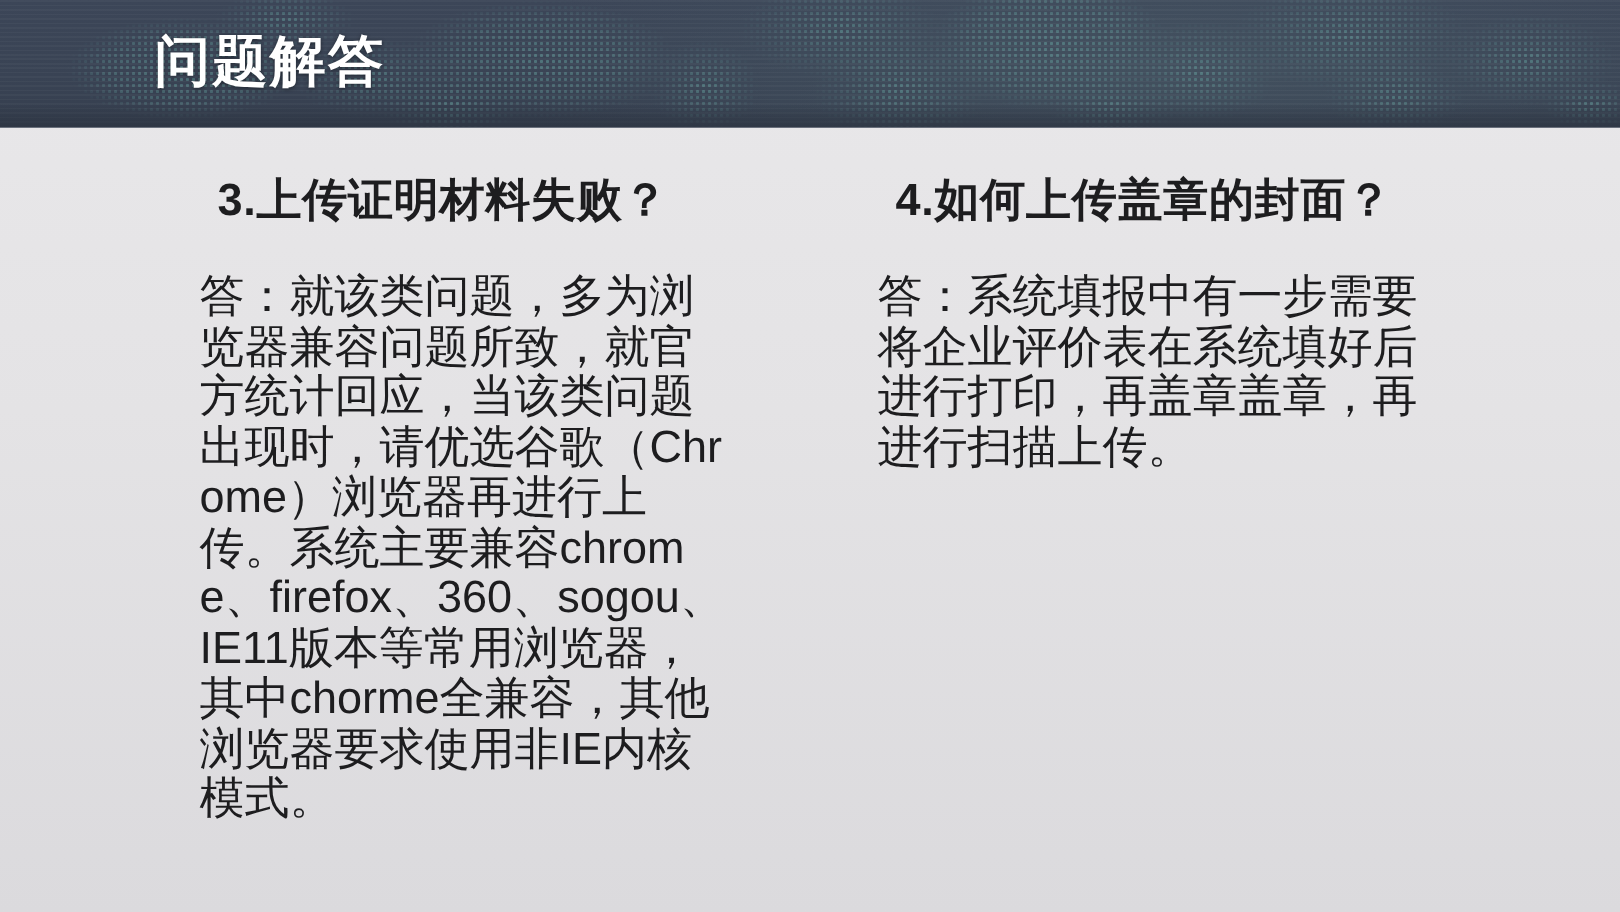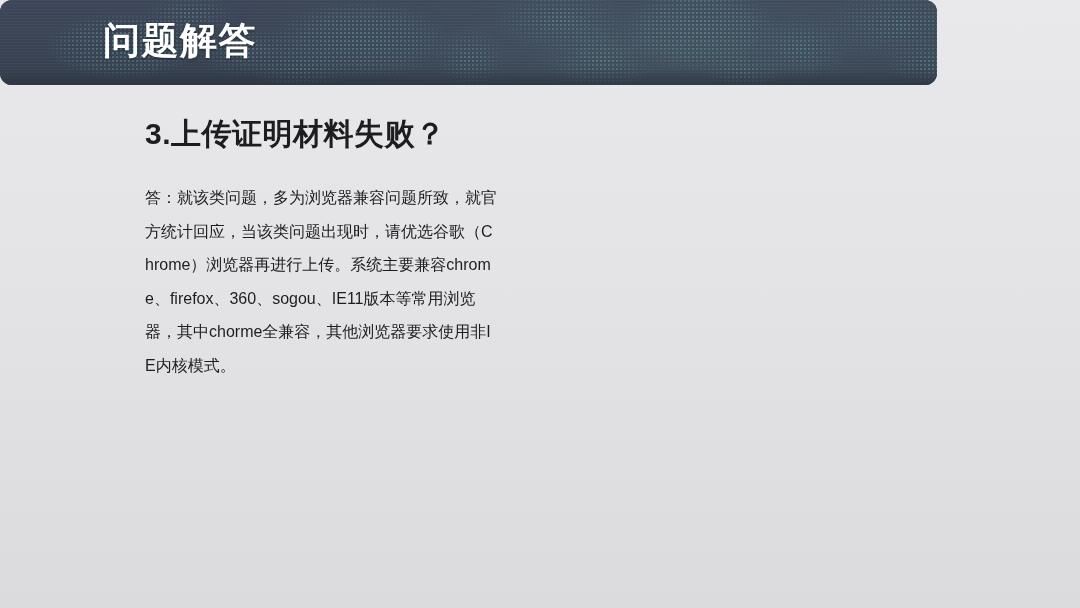--- a/index.html
+++ b/index.html
@@ -21,25 +21,24 @@
     height: 608px;
     background: linear-gradient(180deg, #e9e8ea 0%, #e4e3e5 45%, #dbdadd 100%);
     overflow: hidden;
   }
 
   
   .header {
     position: absolute;
     left: 0;
     top: 0;
-    width: 937px;
+    width: 1080px;
     height: 85px;
     background: #3b4557;
     overflow: hidden;
-    border-radius: 12px;
   }
   .header-base {
     position: absolute;
     inset: 0;
     background:
       radial-gradient(ellipse 620px 150px at 72% 55%, rgba(74,92,104,0.55) 0%, rgba(59,69,87,0) 72%),
       linear-gradient(180deg, #3c4658 0%, #394354 60%, #353e4e 100%);
   }
   
   .dots {
@@ -137,23 +136,23 @@
     font-weight: 700;
     color: #1d1d1f;
     line-height: 40px;
     letter-spacing: 0.5px;
     white-space: nowrap;
   }
   .col-left  .q-heading { margin-top: 29px; }
   .col-right .q-heading { margin-top: 29px; }
 
   .q-body {
-    margin: 16px;
+    margin: 4px;
     padding: 0;
-    font-size: 16px;
+    font-size: 30px;
     font-weight: 400;
     color: #1d1d1f;
     line-height: 33.5px;
     letter-spacing: 0px;
     word-break: break-all;
     white-space: normal;
   }
   .col-left  .q-body { margin-top: 27px; width: 352px; }
   .col-right .q-body { margin-top: 27px; width: 366px; }
 </style>
@@ -171,17 +170,19 @@
   </div>
 
   <div class="content">
 
     <div class="column col-left">
       <h2 class="q-heading">3.上传证明材料失败？</h2>
       <p class="q-body">答：就该类问题，多为浏览器兼容问题所致，就官方统计回应，当该类问题出现时，请优选谷歌（Chrome）浏览器再进行上传。系统主要兼容chrome、firefox、360、sogou、IE11版本等常用浏览器，其中chorme全兼容，其他浏览器要求使用非IE内核模式。</p>
     </div>
 
     <div class="column col-right">
+      <h2 class="q-heading">4.如何上传盖章的封面？</h2>
+      <p class="q-body">答：系统填报中有一步需要将企业评价表在系统填好后进行打印，再盖章盖章，再进行扫描上传。</p>
     </div>
 
   </div>
 
 </div>
 
 </body></html>

